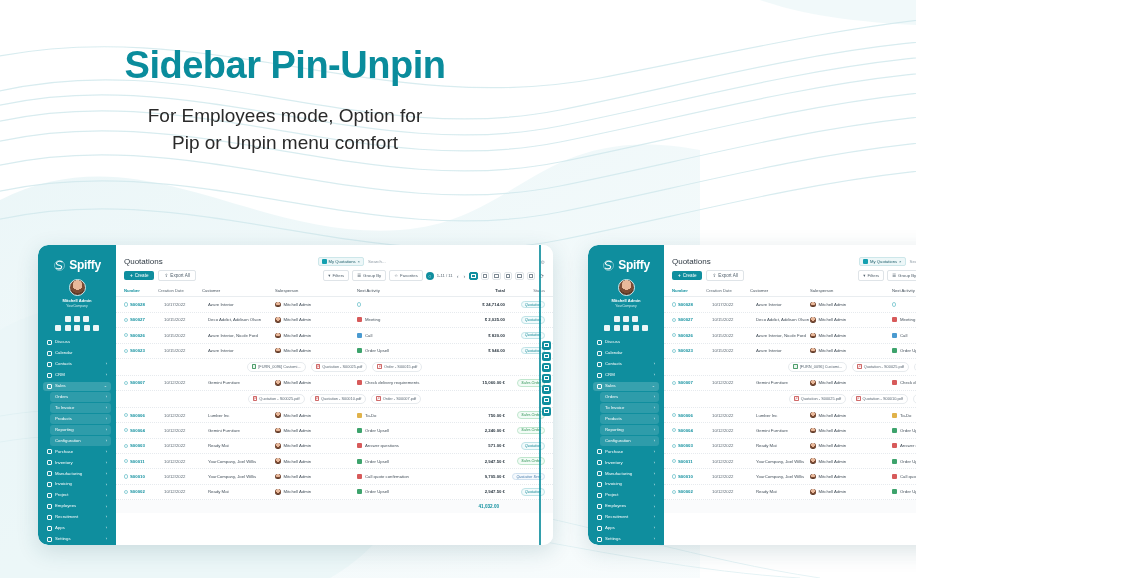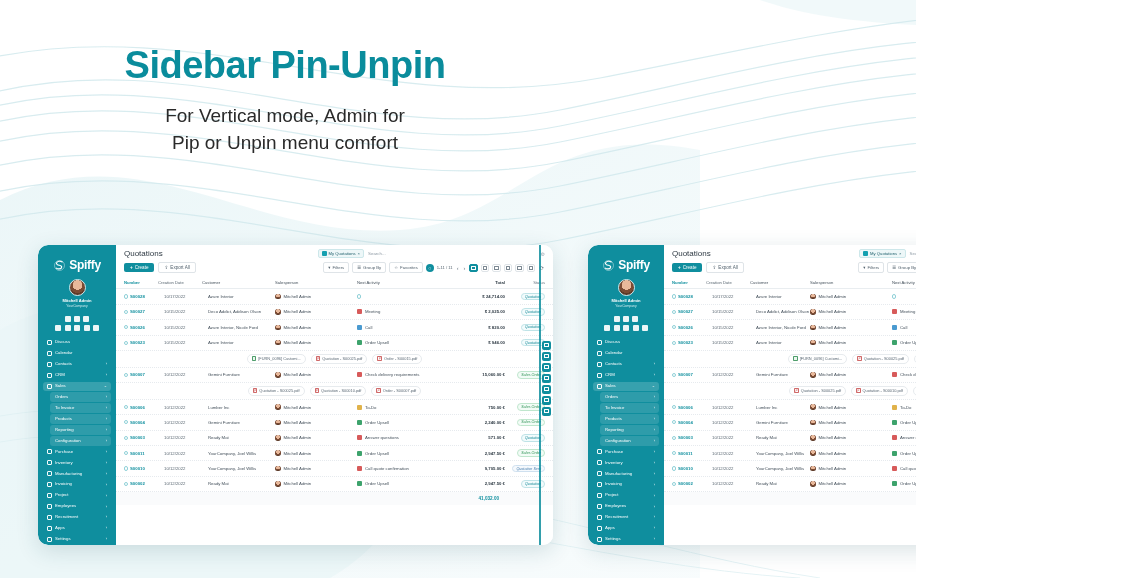--- a/index.html
+++ b/index.html
@@ -74,21 +74,21 @@
     color: #ffffff; position: relative; white-space: nowrap;
   }
   .mi .mico { width: 5px; height: 5px; flex: 0 0 5px; border: .6px solid #fff; border-radius: 1px; opacity: .95; }
   .mi .lbl { flex: 1; overflow: hidden; }
   .mi .car { font-size: 4px; opacity: .9; }
   .mi.active { background: rgba(255,255,255,0.17); }
   .mi.sub { background: rgba(255,255,255,0.13); margin-left: 7px; padding-left: 5px; }
 
   
   .content { flex: 1; background: #f7f8fa; display: flex; flex-direction: column; min-width: 0; position: relative; }
-  .topbar { background: #fff; padding: 4px 8px 4px 8px; text-align: right; }
+  .topbar { background: #fff; padding: 12px 8px 4px 8px; text-align: right; }
   .tb-row1 { display: flex; align-items: center; }
   .page-title { font-size: 8px; color: #2f3a44; font-weight: 400; }
   .searchwrap { margin-left: auto; display: flex; align-items: center; gap: 4px; }
   .facet {
     display: flex; align-items: center; gap: 2px; background: #edf7f8;
     border: .5px solid #cde7ea; border-radius: 2px; padding: 1px 3px; font-size: 4.2px; color: #20606d;
   }
   .facet .fbox { width: 5px; height: 5px; background: #14a0b0; border-radius: 1px; }
   .searchbox { font-size: 4.4px; color: #8e9aa4; }
   .tb-cog { margin-left: auto; font-size: 5px; color: #9aa6b0; }
@@ -211,21 +211,21 @@
           <circle cx="76" cy="502" r="1.2"></circle>
           <circle cx="92" cy="502" r="1.2"></circle>
       </g>
     </svg>
   </div>
 
   <div class="headings">
     <div class="head-col">
       <div class="head-title">Sidebar Pin-Unpin</div>
       <div class="head-sub">
-        <div>For Vertical mode, Admin for</div>
+        <div>For Employees mode, Option for</div>
         <div>Pip or Unpin menu comfort</div>
       </div>
     </div>
   </div>
 
   <div class="mock left" id="mock-left">
   <div class="sb">
     <div class="brand">
       <svg class="brand-mark" viewBox="0 0 24 24">
         <path d="M17 5.5C14.5 3.5 9 3.6 7 6.4c-2 2.8 1.4 4.6 4.6 5.3 3.2.7 5.6 2.2 4 4.6-1.6 2.4-7 2.6-9.6.6" fill="none" stroke="#ffffff" stroke-width="2" stroke-linecap="round"></path>

